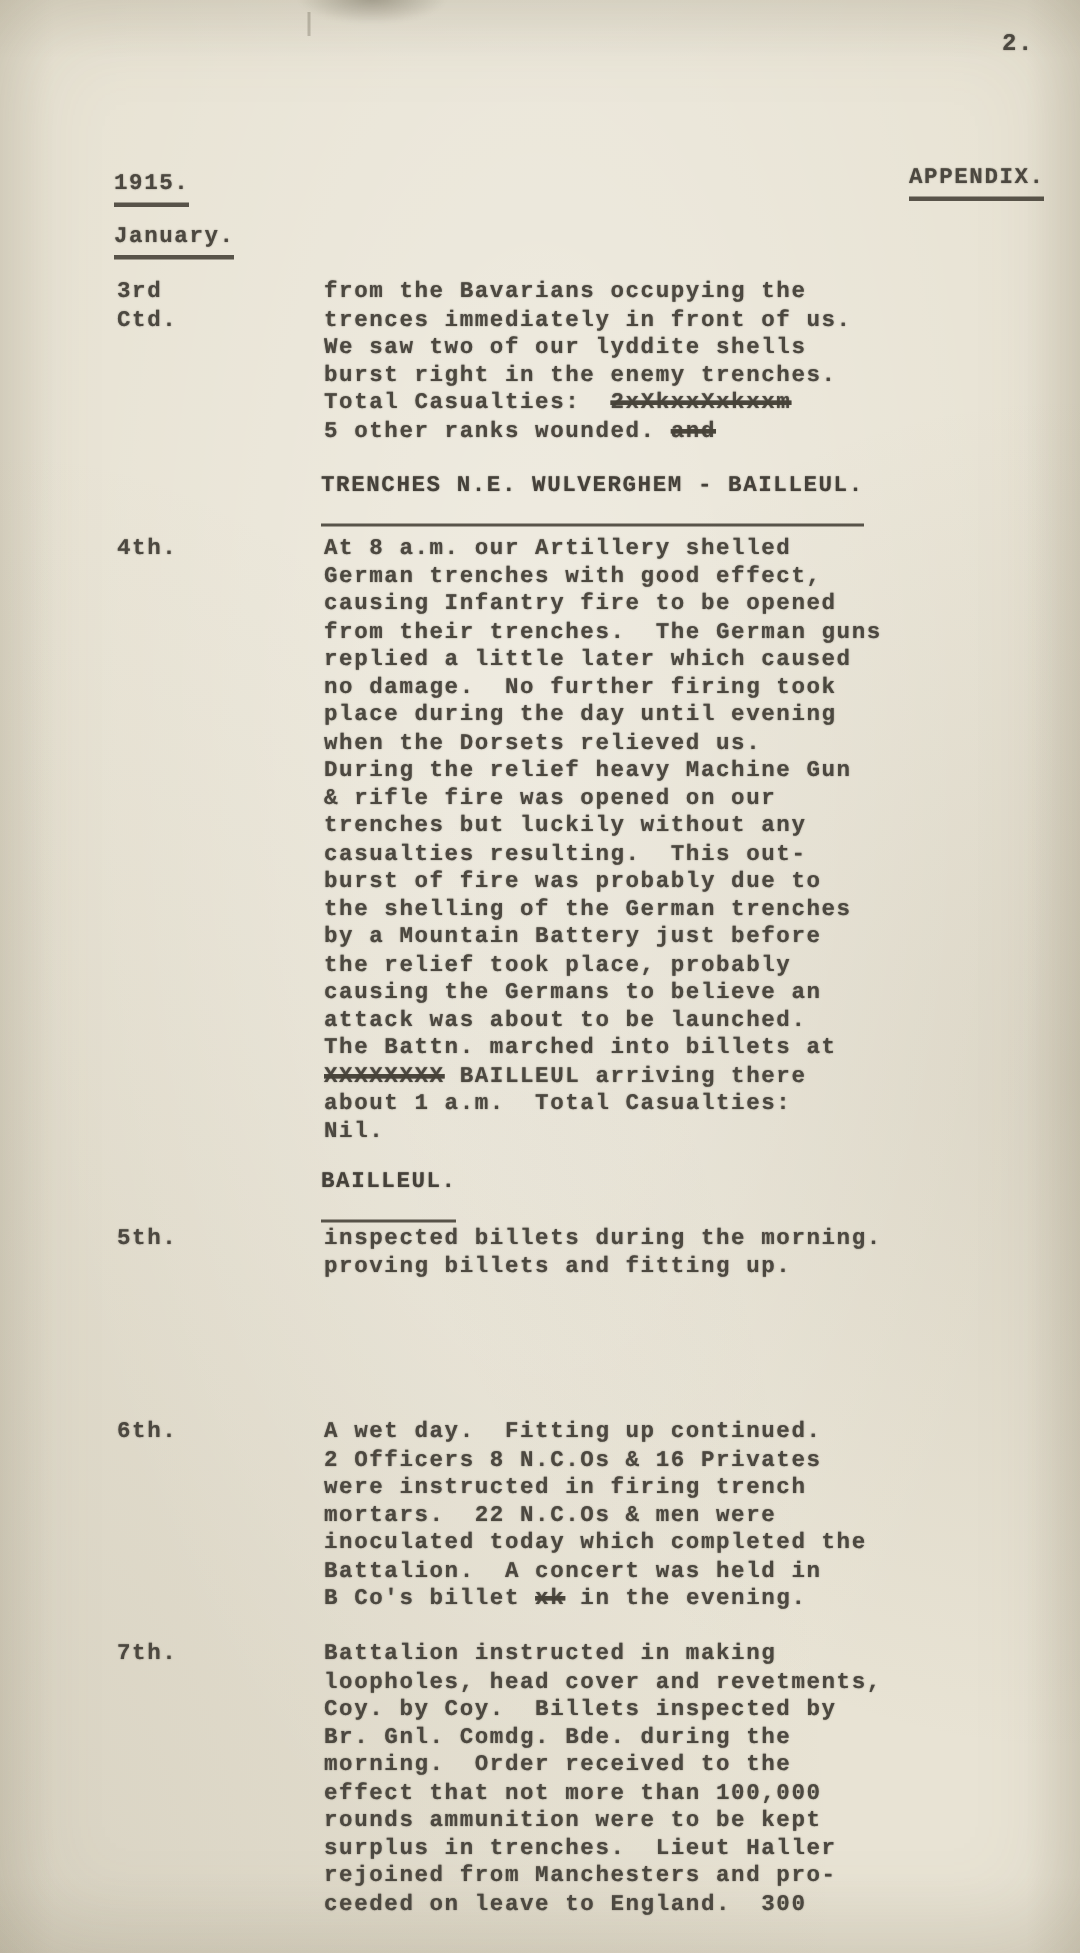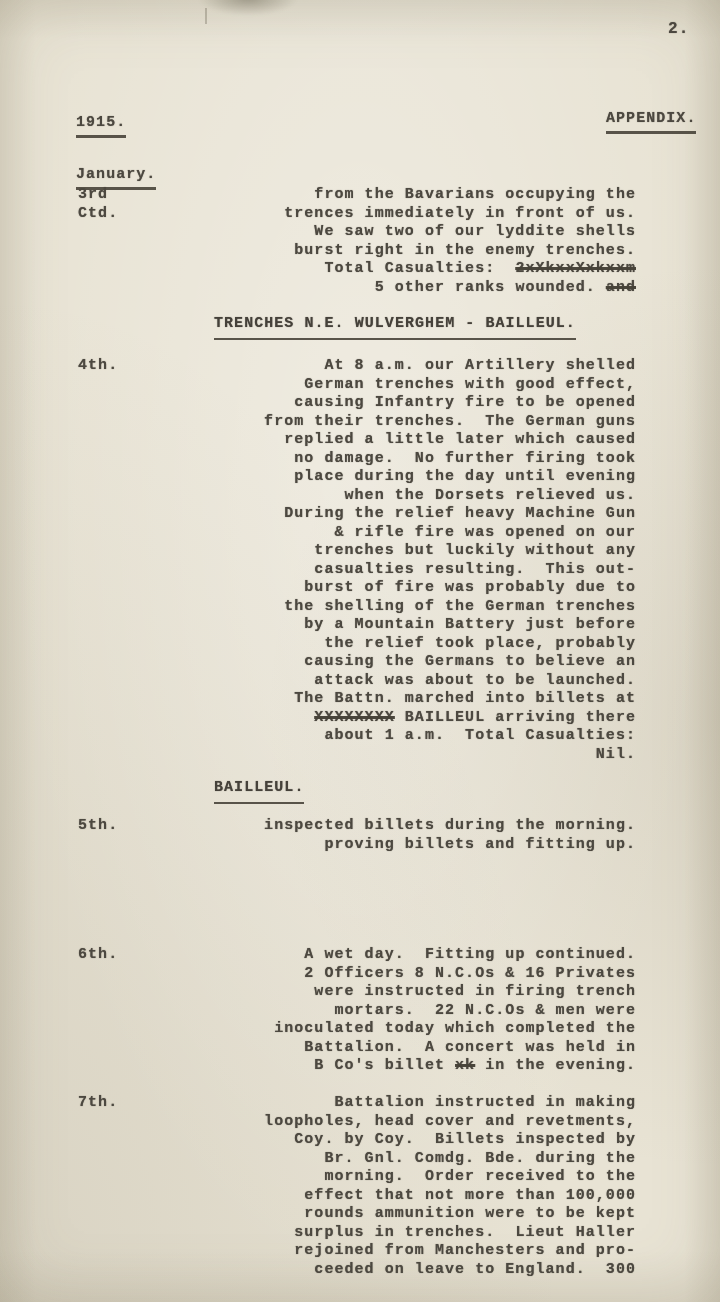--- a/index.html
+++ b/index.html
@@ -41,39 +41,39 @@
     top: 20px;
     left: 668px;
     font-size: 16px;
   }
   .underlined {
     border-bottom: 2px solid rgba(62,57,48,0.85);
     padding-bottom: 2px;
   }
   .year-heading   { top: 114px; left: 76px;  border-bottom-width: 3px; }
   .appendix-heading { top: 110px; left: 606px; border-bottom-width: 3px; }
-  .month-heading  { top: 166px; left: 76px;  border-bottom-width: 3px; }
+  .month-heading  { top: 149px; left: 76px;  border-bottom-width: 3px; }
   .entry { position: absolute; left: 0; width: 720px; }
   .date-label {
     position: absolute;
     left: 78px;
     top: 0;
     white-space: pre-line;
   }
   .entry-body {
     position: absolute;
     left: 216px;
     top: 0;
     width: 420px;
   }
-  .line { white-space: pre; text-align: right; }
+  .line { white-space: pre; }
   .section-heading {
     left: 214px;
     border-bottom: 2.5px solid rgba(62,57,48,0.85);
-    padding-bottom: 4px;
+    padding-bottom: 15px;
     color: #45413a;
   }
   .struck {
     text-decoration: line-through;
     text-decoration-thickness: 2.5px;
     text-decoration-color: rgba(70,65,55,0.9);
   }
   .smudge-top {
     position: absolute;
     top: -6px;

